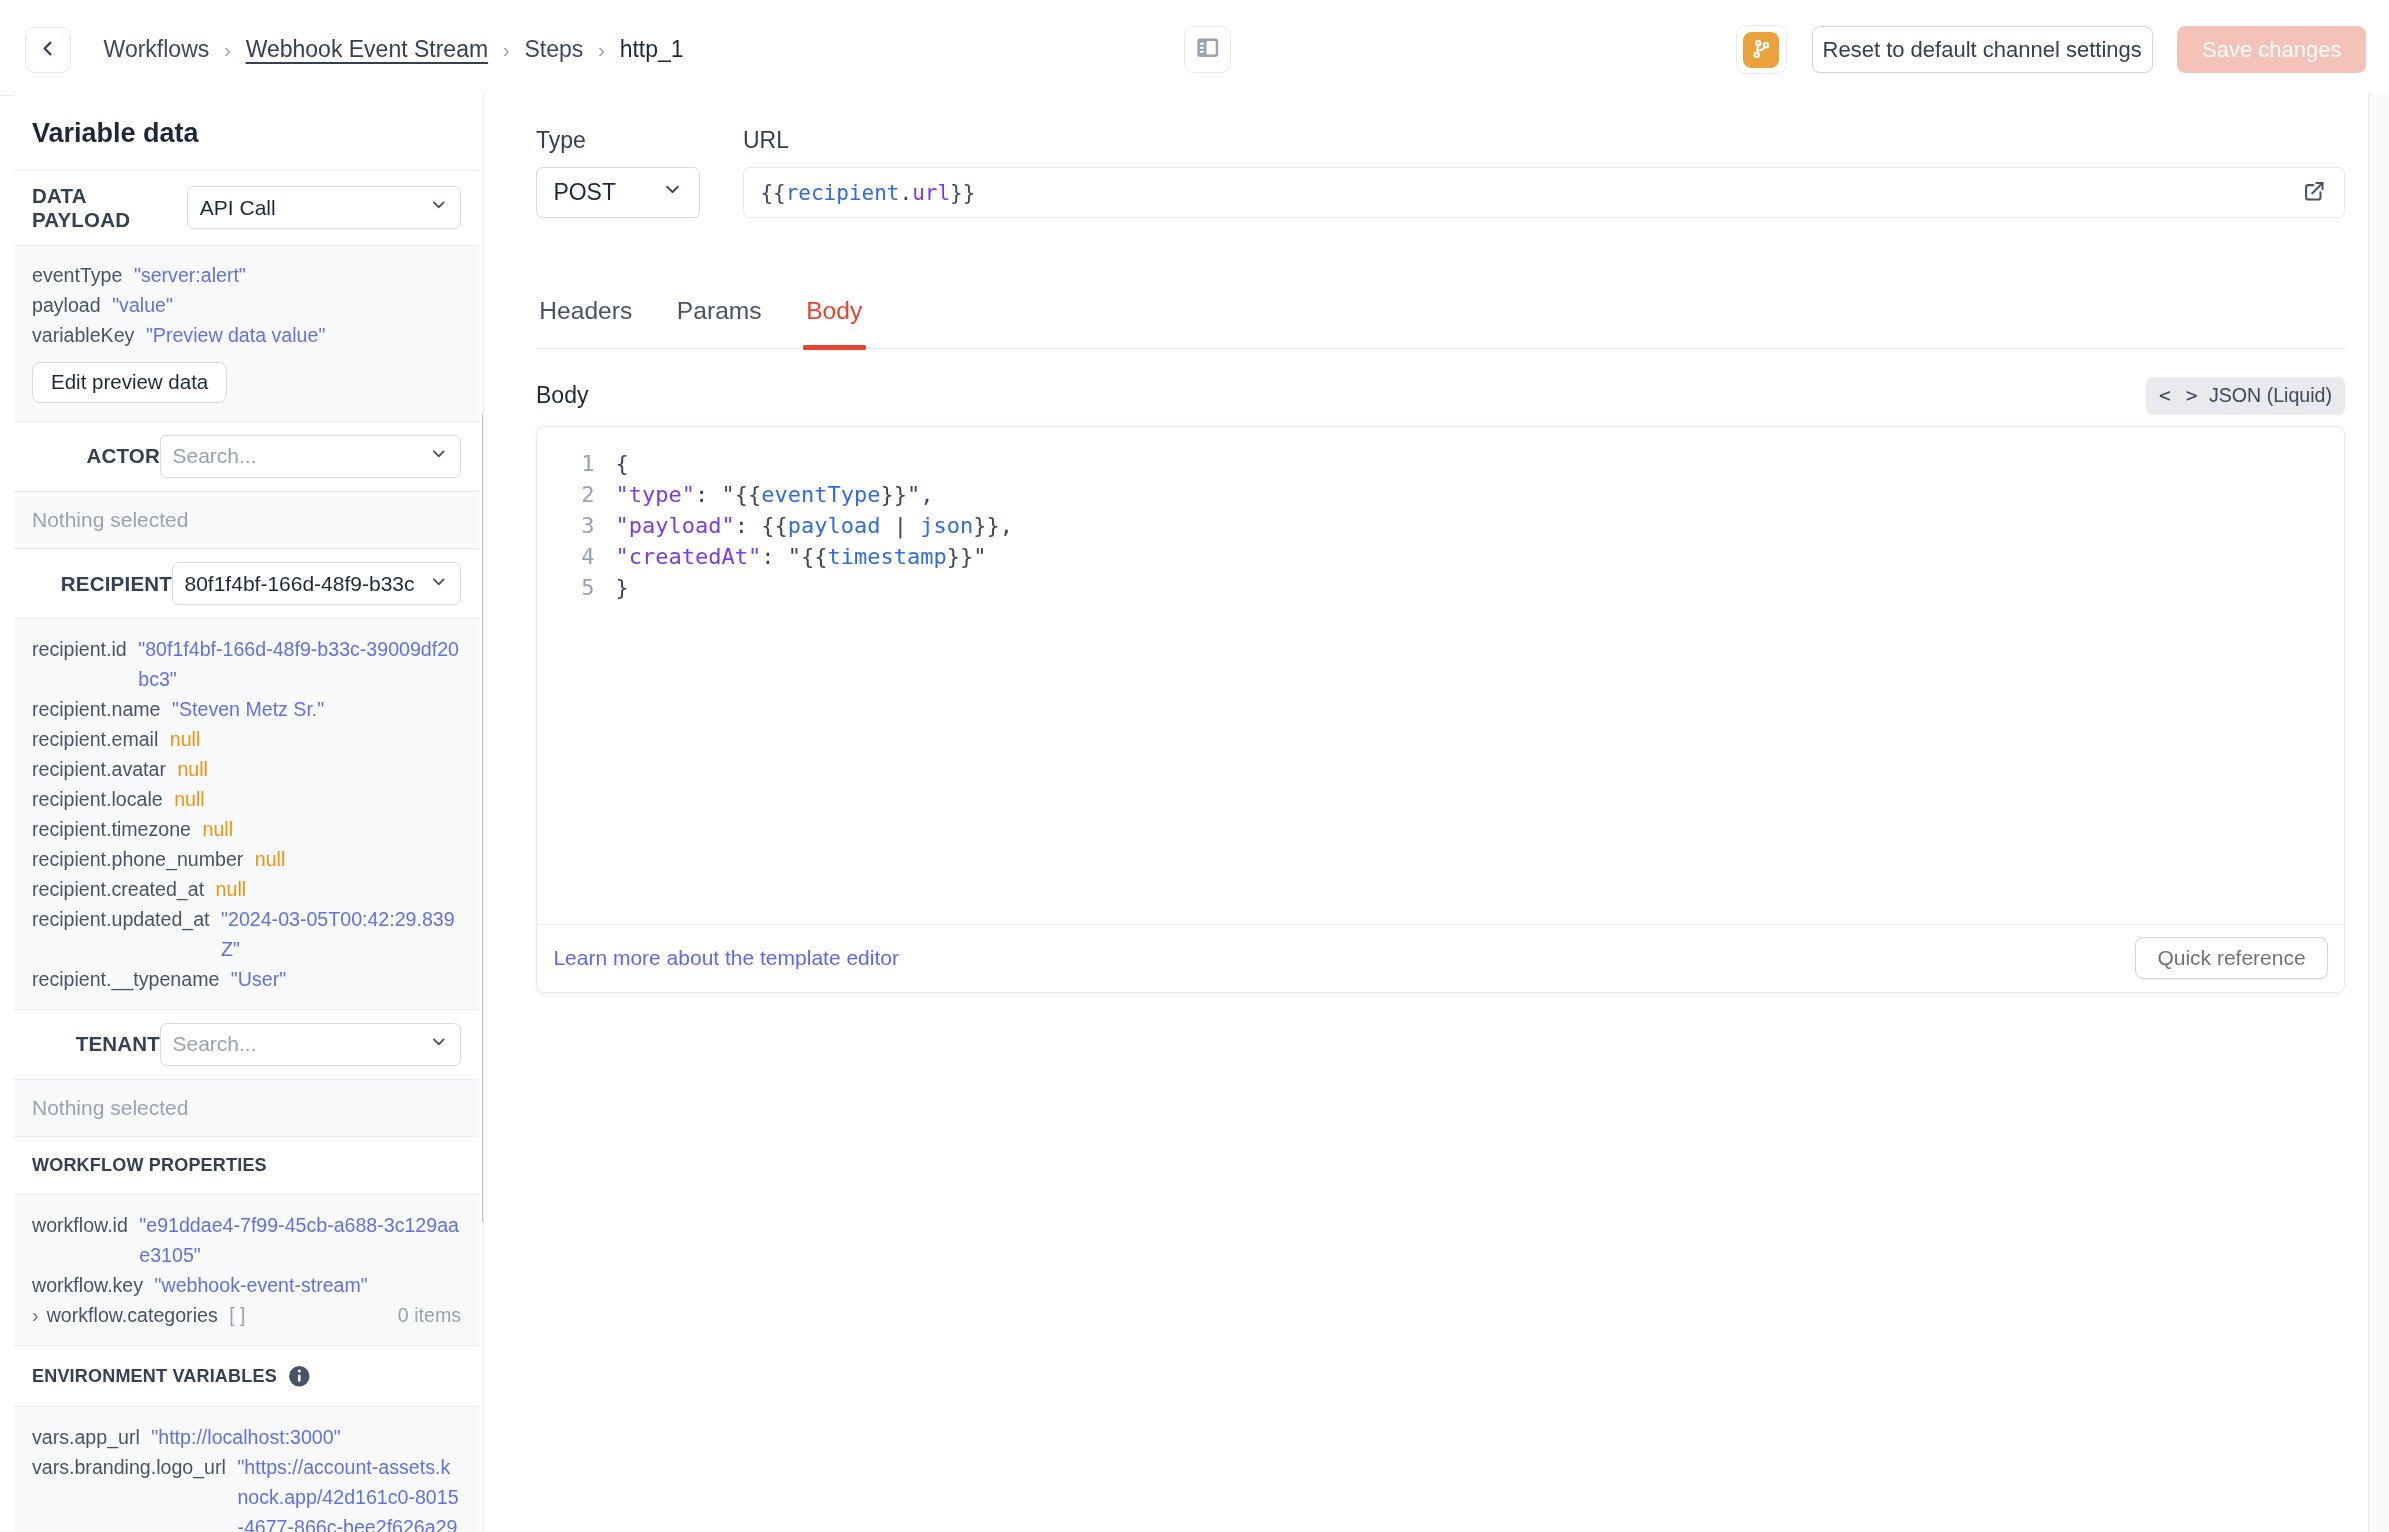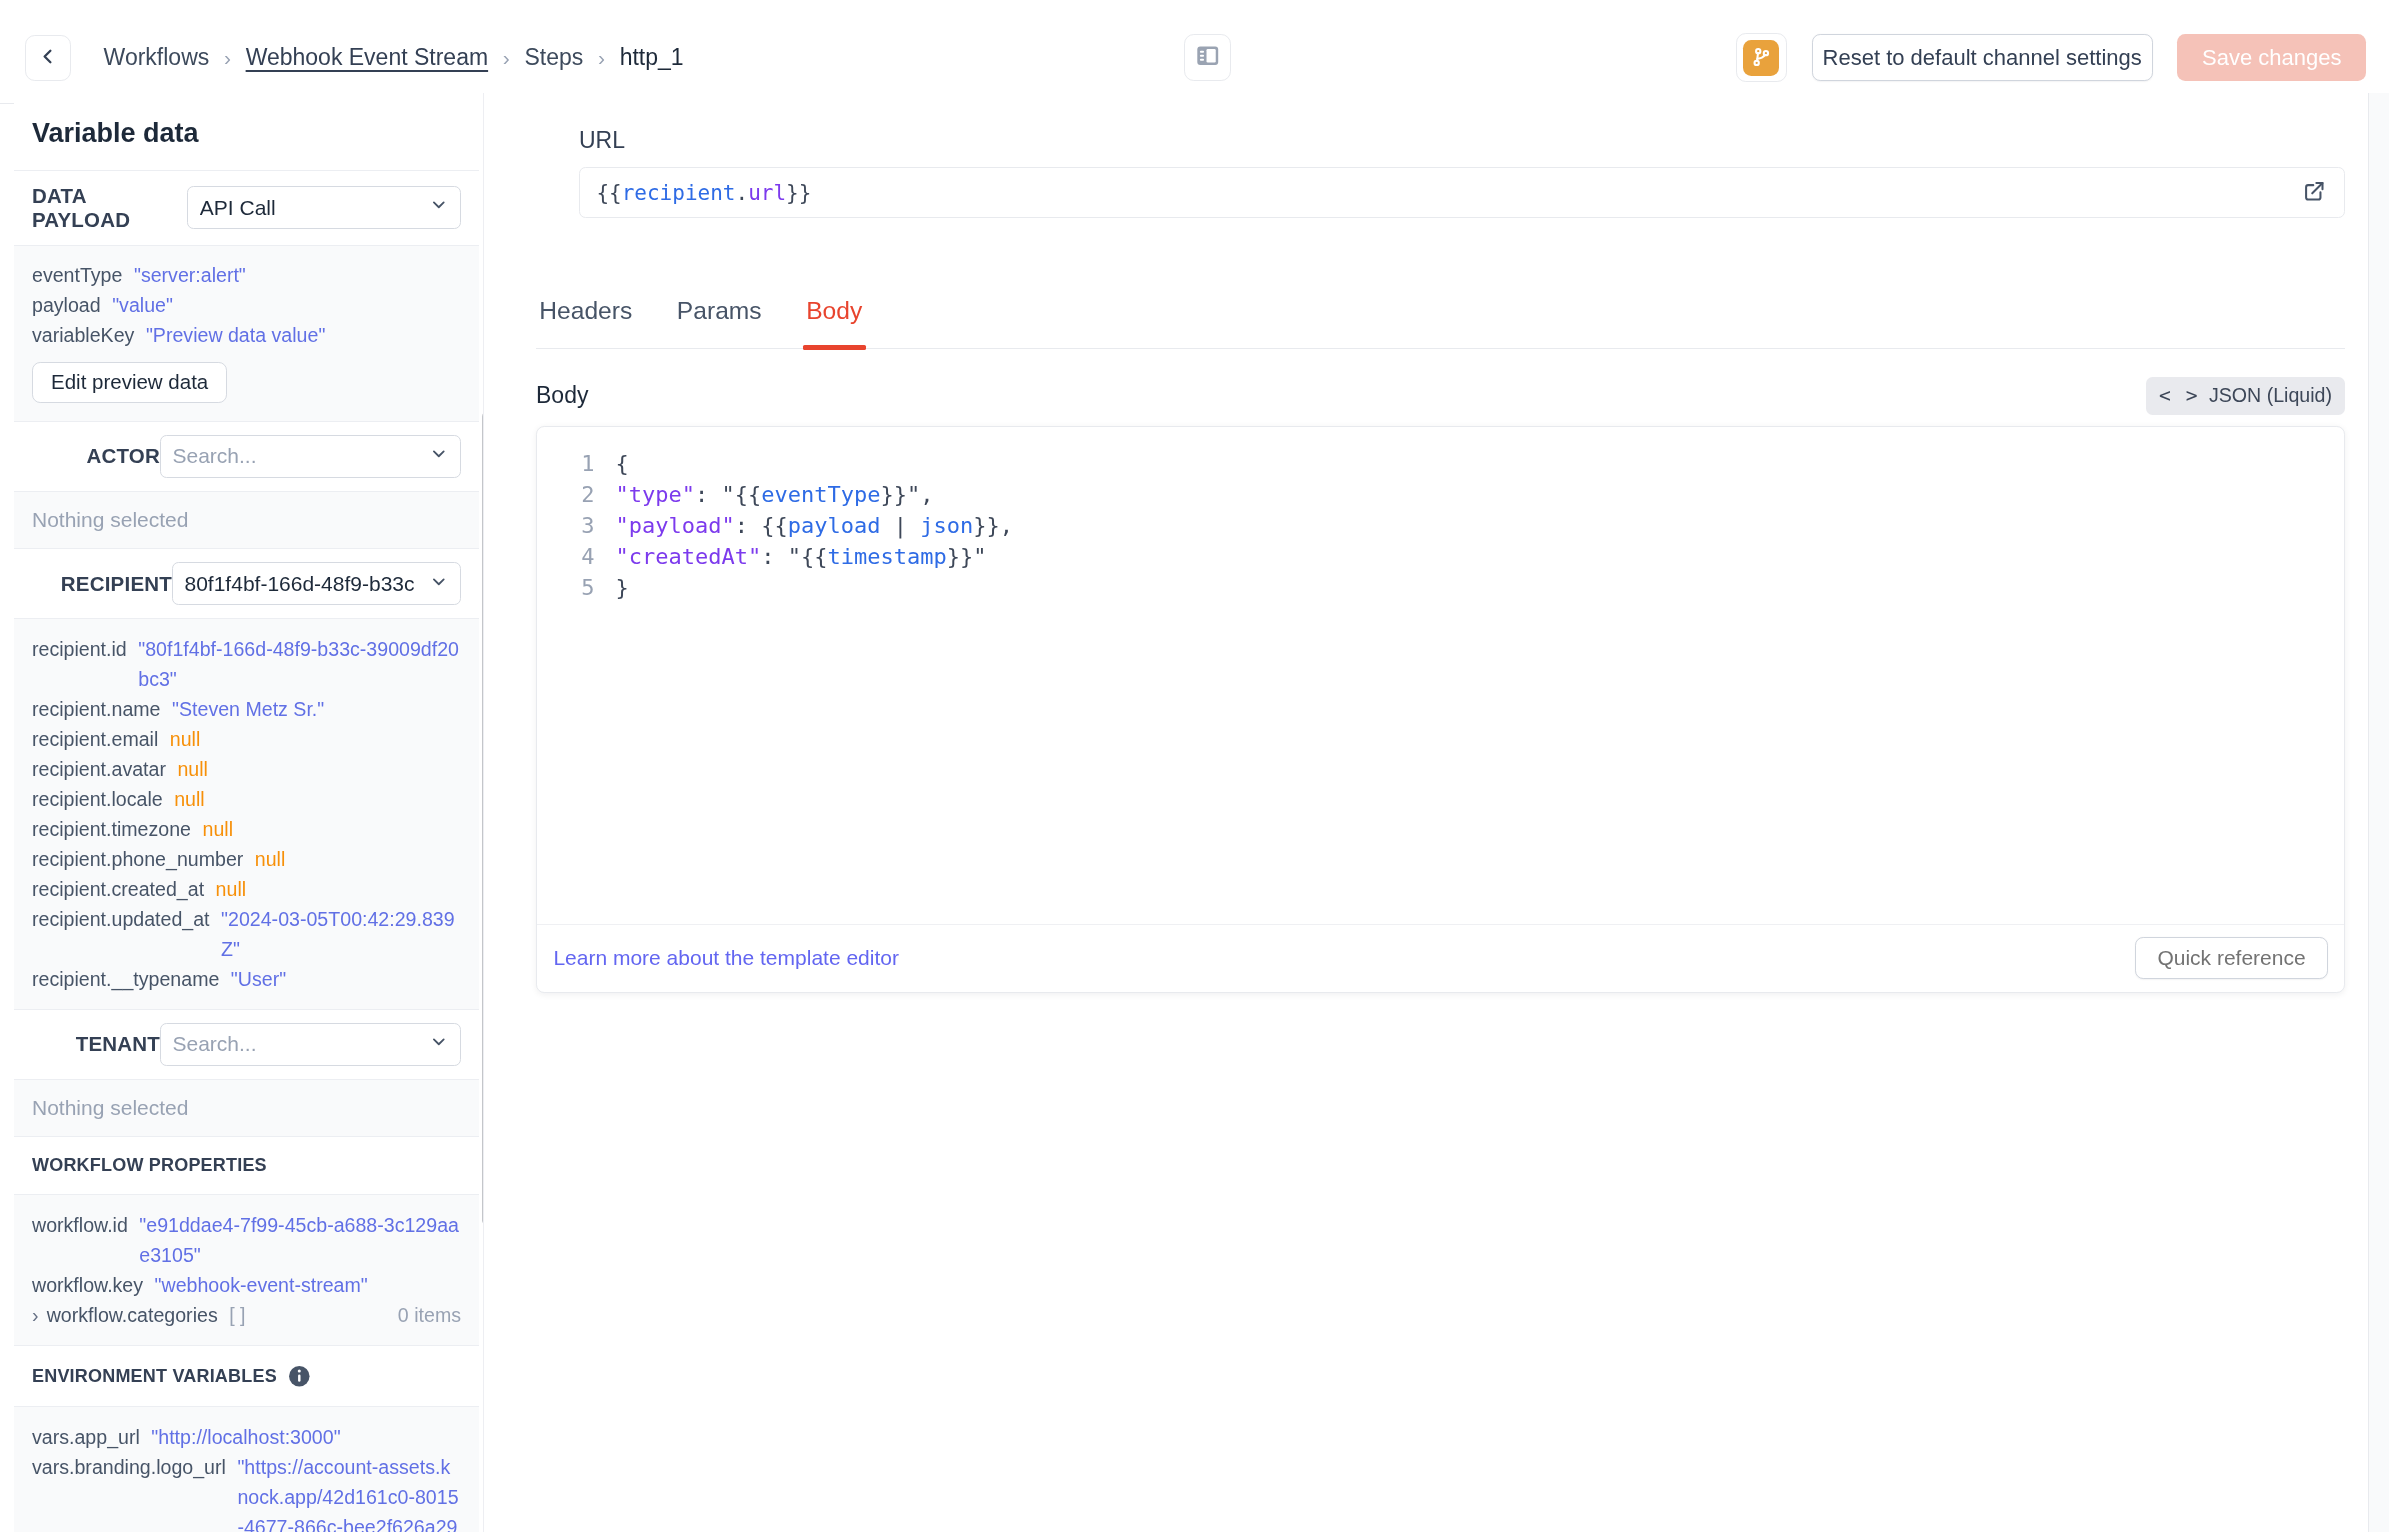--- a/index.html
+++ b/index.html
@@ -1,20 +1,20 @@
 <!DOCTYPE html>
 <html style="font-size:13px"><head>
 <meta charset="utf-8">
 <style>
   * { margin:0; padding:0; box-sizing:border-box; }
   html,body { width:2389px; height:1532px; overflow:hidden; background:#fff;
     font-family:"Liberation Sans", sans-serif; color:#1D2939; }
 
   
-  .header { position:absolute; left:0; top:12px; width:2389px; height:92px;
+  .header { position:absolute; left:0; top:4px; width:2389px; height:92px;
     background:#fff; border-bottom:1.6px solid #E8EAEE; display:flex; align-items:center; }
   .back-btn { width:46px; height:46px; margin-left:24.6px; border:1.6px solid #E8EAEE; border-radius:9.8px;
     background:#fff; display:flex; align-items:center; justify-content:center; cursor:pointer; }
   .crumbs { display:flex; align-items:center; gap:14.7px; margin-left:33px; font-size:23px; color:#3D4A5C; }
   .crumb-sep { color:#98A2B3; font-size:21px; }
   .crumb.link { text-decoration:underline; text-underline-offset:4.9px; color:#344054; }
   .crumb.current { color:#1D2939; }
   .panel-toggle { position:absolute; left:1184px; top:22px; width:47px; height:47px;
     border:1.6px solid #E8EAEE; border-radius:9.8px; background:#fff; display:flex;
     align-items:center; justify-content:center; cursor:pointer; }
@@ -334,20 +334,31 @@
   </div>
 
   <div class="sb-scrollbar"></div>
 </div>
 
 <div class="right-strip"></div>
 
 <div class="main">
 
   <div class="controls-row">
+    <div class="type-col">
+      <div class="field-label">Type</div>
+      <div class="type-select">
+        <span>POST</span>
+        <span>
+          <svg width="21" height="21" viewBox="0 0 24 24" fill="none" stroke="#344054" stroke-width="2.4" stroke-linecap="round" stroke-linejoin="round">
+              <path d="M6 9l6 6 6-6"></path>
+            </svg>
+        </span>
+      </div>
+    </div>
     <div class="url-col">
       <div class="field-label">URL</div>
       <div class="url-input">
         <span class="url-text mono"><span class="tok-pn">{{</span><span class="tok-var">recipient</span><span class="tok-pn">.</span><span class="tok-key">url</span><span class="tok-pn">}}</span></span>
         <button class="url-expand">
           <span>
             <svg width="24.6" height="24.6" viewBox="0 0 24 24" fill="none" stroke="#475467" stroke-width="2" stroke-linecap="round" stroke-linejoin="round">
               <path d="M18 13v5a2 2 0 0 1-2 2H6a2 2 0 0 1-2-2V8a2 2 0 0 1 2-2h5"></path>
               <path d="M14 4h6v6"></path>
                 <path d="M10 14L20 4"></path>

